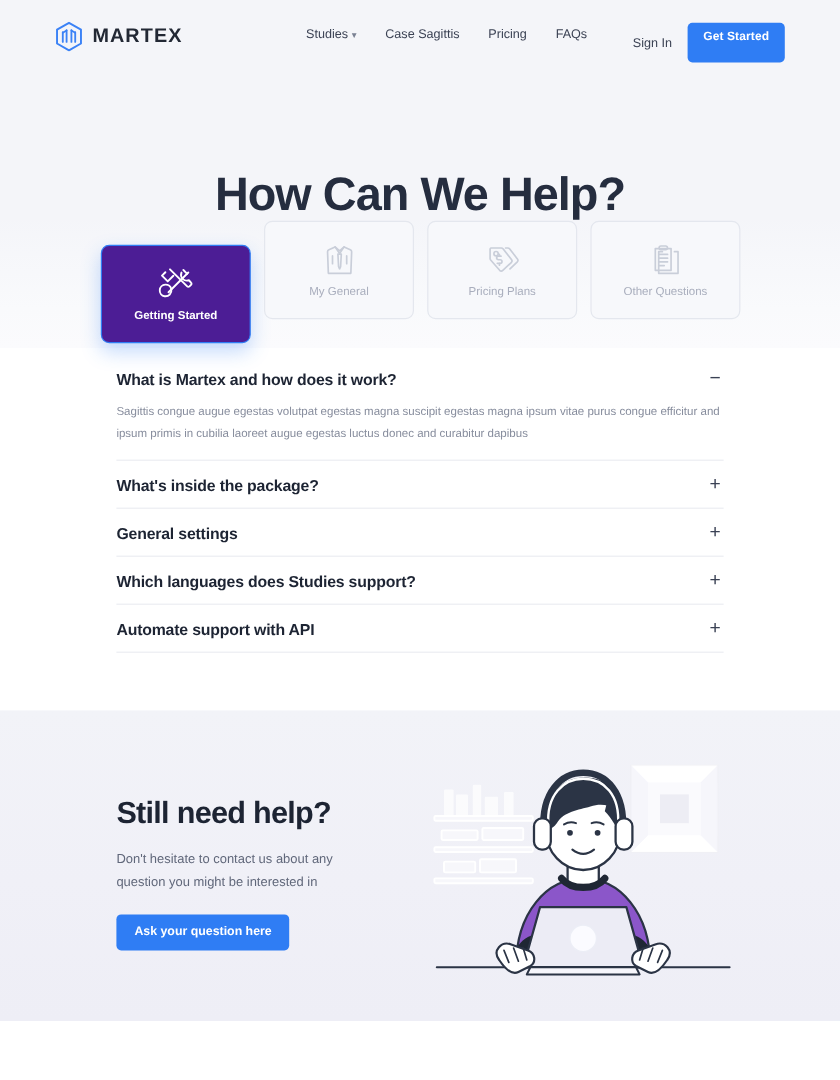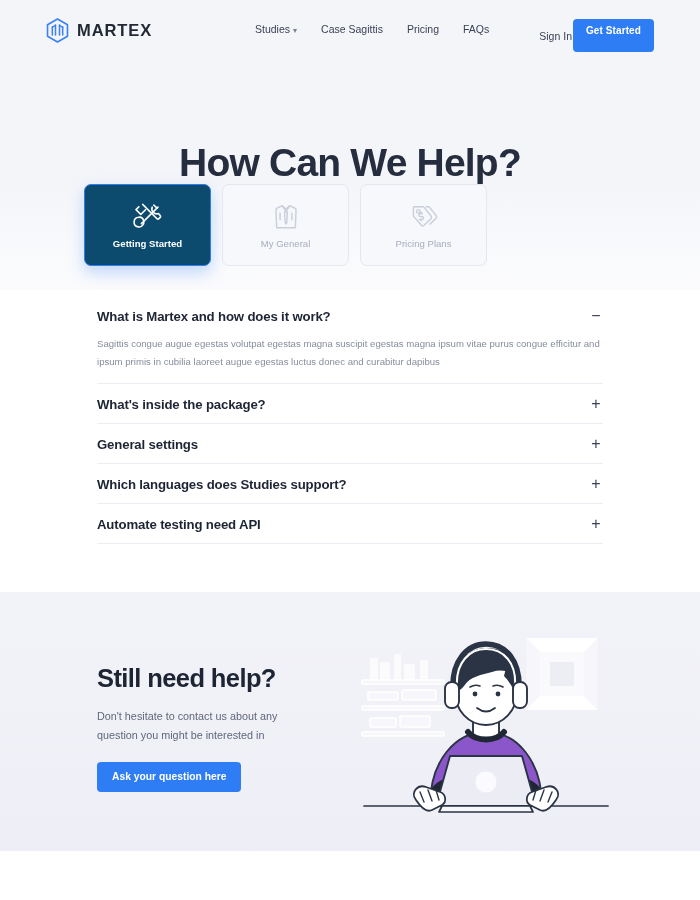--- a/index.html
+++ b/index.html
@@ -83,21 +83,21 @@
     color: #7a8193;
     vertical-align: middle;
   }
 
   .nav-right {
     position: absolute;
     right: 46px;
     top: 19px;
     display: flex;
     align-items: center;
-    gap: 1px;
+    gap: 13px;
   }
   .signin {
     font-size: 10.5px;
     color: #3b4254;
     cursor: pointer;
     white-space: nowrap;
   }
   .btn-primary {
     background: #2f7df4;
     color: #ffffff;
@@ -142,23 +142,24 @@
     background: #f7f8fb;
     border: 1px solid #e4e7ee;
     display: flex;
     flex-direction: column;
     align-items: center;
     justify-content: center;
     gap: 6px;
     cursor: pointer;
   }
   .card.active {
-    background: #0c4a6e;
+    background: #4c1d95;
     border-color: #2f7df4;
     box-shadow: 0 7px 16px rgba(47,125,244,0.28);
+    margin-top: 20px;
   }
   .card-icon { width: 30px; height: 30px; display: block; }
   .card-label {
     font-size: 9.6px;
     color: #a9aebd;
     font-weight: normal;
   }
   .card.active .card-label {
     color: #ffffff;
     font-weight: bold;
@@ -330,20 +331,31 @@
           <path d="M5.5 5 h9.2 a2 2 0 0 1 1.5 0.7 l7.5 9.5 a2 2 0 0 1-0.2 2.7 l-7.5 7 a2 2 0 0 1-2.8-0.1 L5.2 15.6 a2 2 0 0 1-0.5-1.3 V6.2 A1.2 1.2 0 0 1 5.5 5 Z"></path>
           <circle cx="10" cy="10" r="1.9"></circle>
           <path d="M18.5 5 h2 a2 2 0 0 1 1.5 0.7 l7 9 a2 2 0 0 1-0.1 2.6 l-6.5 6.3"></path>
           <path d="M14.4 12.2 h-2.3 a1.6 1.6 0 0 0 0 3.2 h1.6 a1.6 1.6 0 0 1 0 3.2 h-2.6"></path>
           <path d="M13 10.7 v1.5 M13 18.6 v1.6"></path>
         </g>
       </svg>
       <span class="card-label">Pricing Plans</span>
     </div>
 
+    <div class="card">
+      <svg class="card-icon" viewBox="0 0 32 32">
+        <g fill="none" stroke="#c9ced9" stroke-width="1.5" stroke-linecap="round" stroke-linejoin="round">
+          <path d="M23.5 8.2 h3.2 v19.3 H9.5 V8.2 h3.3"></path>
+          <path d="M6.5 5.5 h14 v19.3 h-14 Z"></path>
+          <path d="M11.5 3.2 h4.2 a1.6 1.6 0 0 1 0 3.2 h-4.2 a1.6 1.6 0 0 1 0-3.2 Z"></path>
+          <path d="M9.8 10.7 h7.6 M9.8 14 h7.6 M9.8 17.3 h7.6 M9.8 20.6 h4.6"></path>
+        </g>
+      </svg>
+      <span class="card-label">Other Questions</span>
+    </div>
   </div>
 
   <div class="faq">
 
     <div class="faq-item">
       <div class="faq-head">
         <span class="faq-q">What is Martex and how does it work?</span>
         <span class="faq-toggle">−</span>
       </div>
       <div class="faq-body">Sagittis congue augue egestas volutpat egestas magna suscipit egestas magna ipsum vitae purus congue efficitur and ipsum primis in cubilia laoreet augue egestas luctus donec and curabitur dapibus</div>
@@ -368,21 +380,21 @@
     <div class="faq-item collapsed">
       <div class="faq-head">
         <span class="faq-q">Which languages does Studies support?</span>
         <span class="faq-toggle">+</span>
       </div>
 
     </div>
 
     <div class="faq-item collapsed">
       <div class="faq-head">
-        <span class="faq-q">Automate testing need API</span>
+        <span class="faq-q">Automate support with API</span>
         <span class="faq-toggle">+</span>
       </div>
 
     </div>
   </div>
 
   <div class="help-band"></div>
 
   <div class="help-text">
     <div class="help-title">Still need help?</div>

